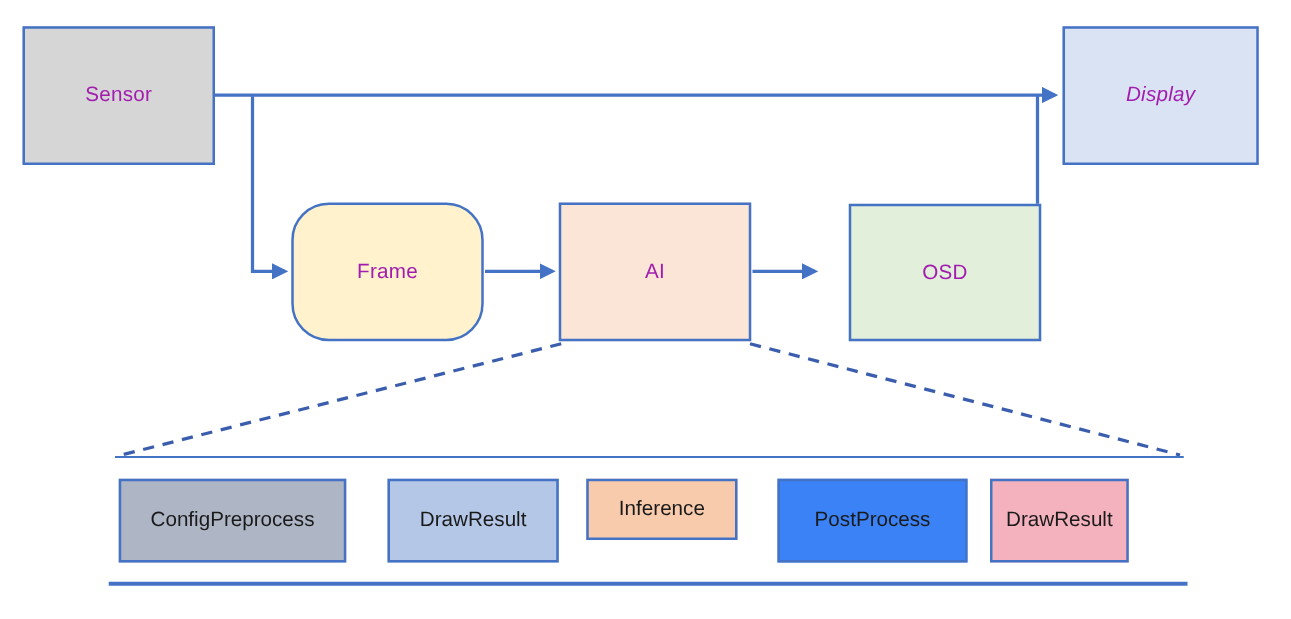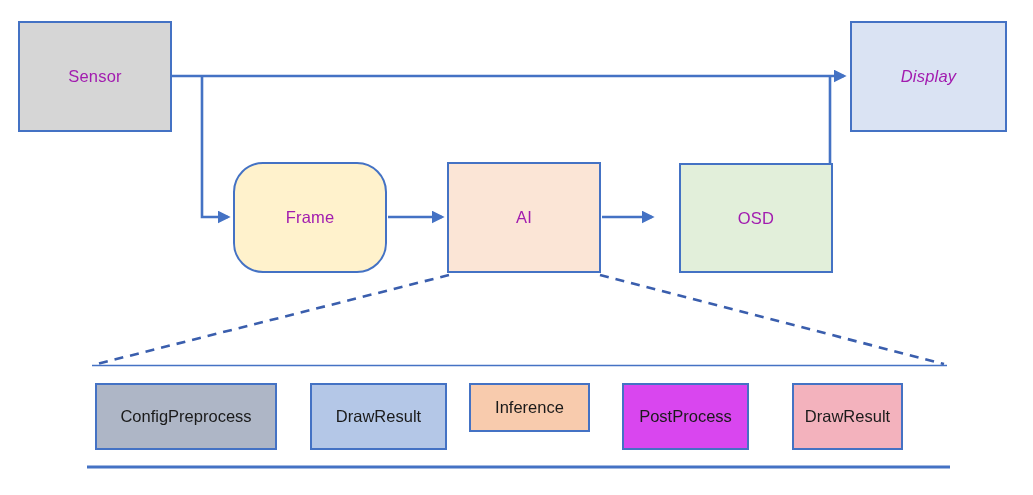--- a/index.html
+++ b/index.html
@@ -84,21 +84,21 @@
   </div>
 
   <div class="detail-node" style="left: 310px; top: 383px; width: 137px; height: 67px; background: rgb(180, 199, 231);">
     <span>DrawResult</span>
   </div>
 
   <div class="detail-node" style="left: 469px; top: 383px; width: 121px; height: 49px; background: rgb(248, 203, 173);">
     <span>Inference</span>
   </div>
 
-  <div class="detail-node" style="left: 622px; top: 383px; width: 127px; height: 67px; background: #d946ef;">
+  <div class="detail-node" style="left: 622px; top: 383px; width: 152px; height: 67px; background: #3b82f6;">
     <span>PostProcess</span>
   </div>
 
   <div class="detail-node" style="left: 792px; top: 383px; width: 111px; height: 67px; background: rgb(243, 178, 189);">
     <span>DrawResult</span>
   </div>
 
 </div>
 
 </body></html>

